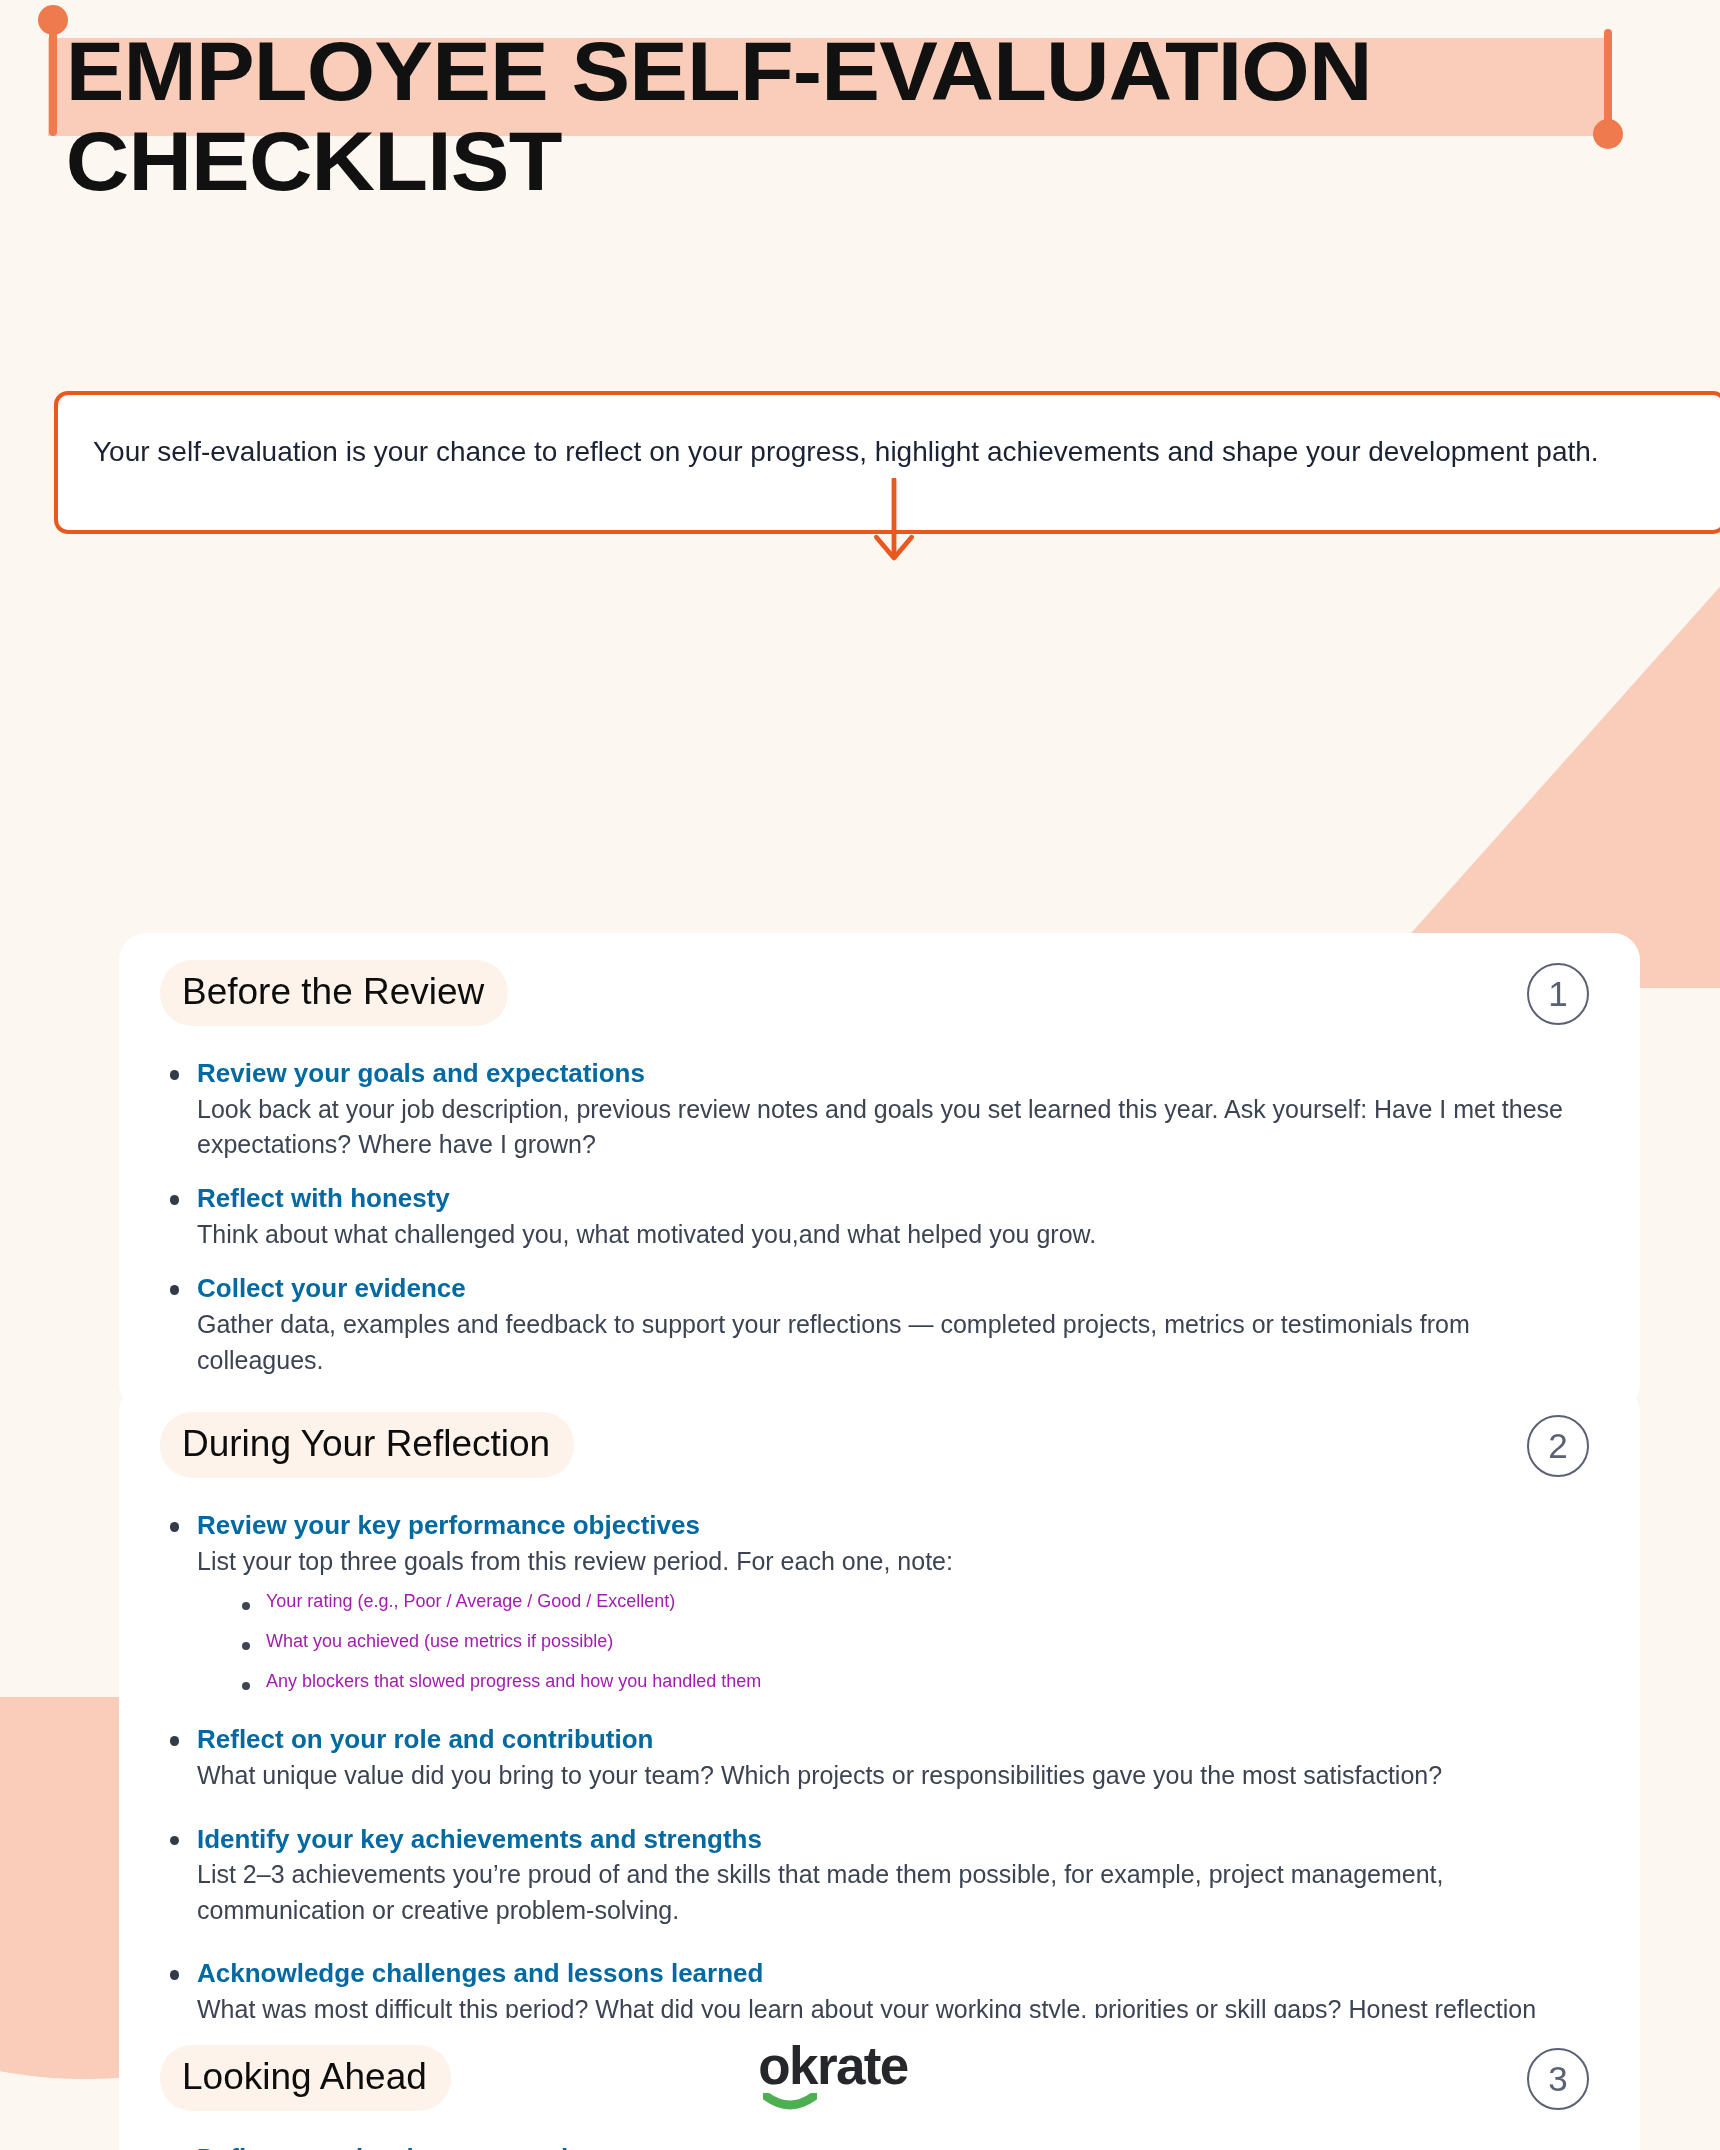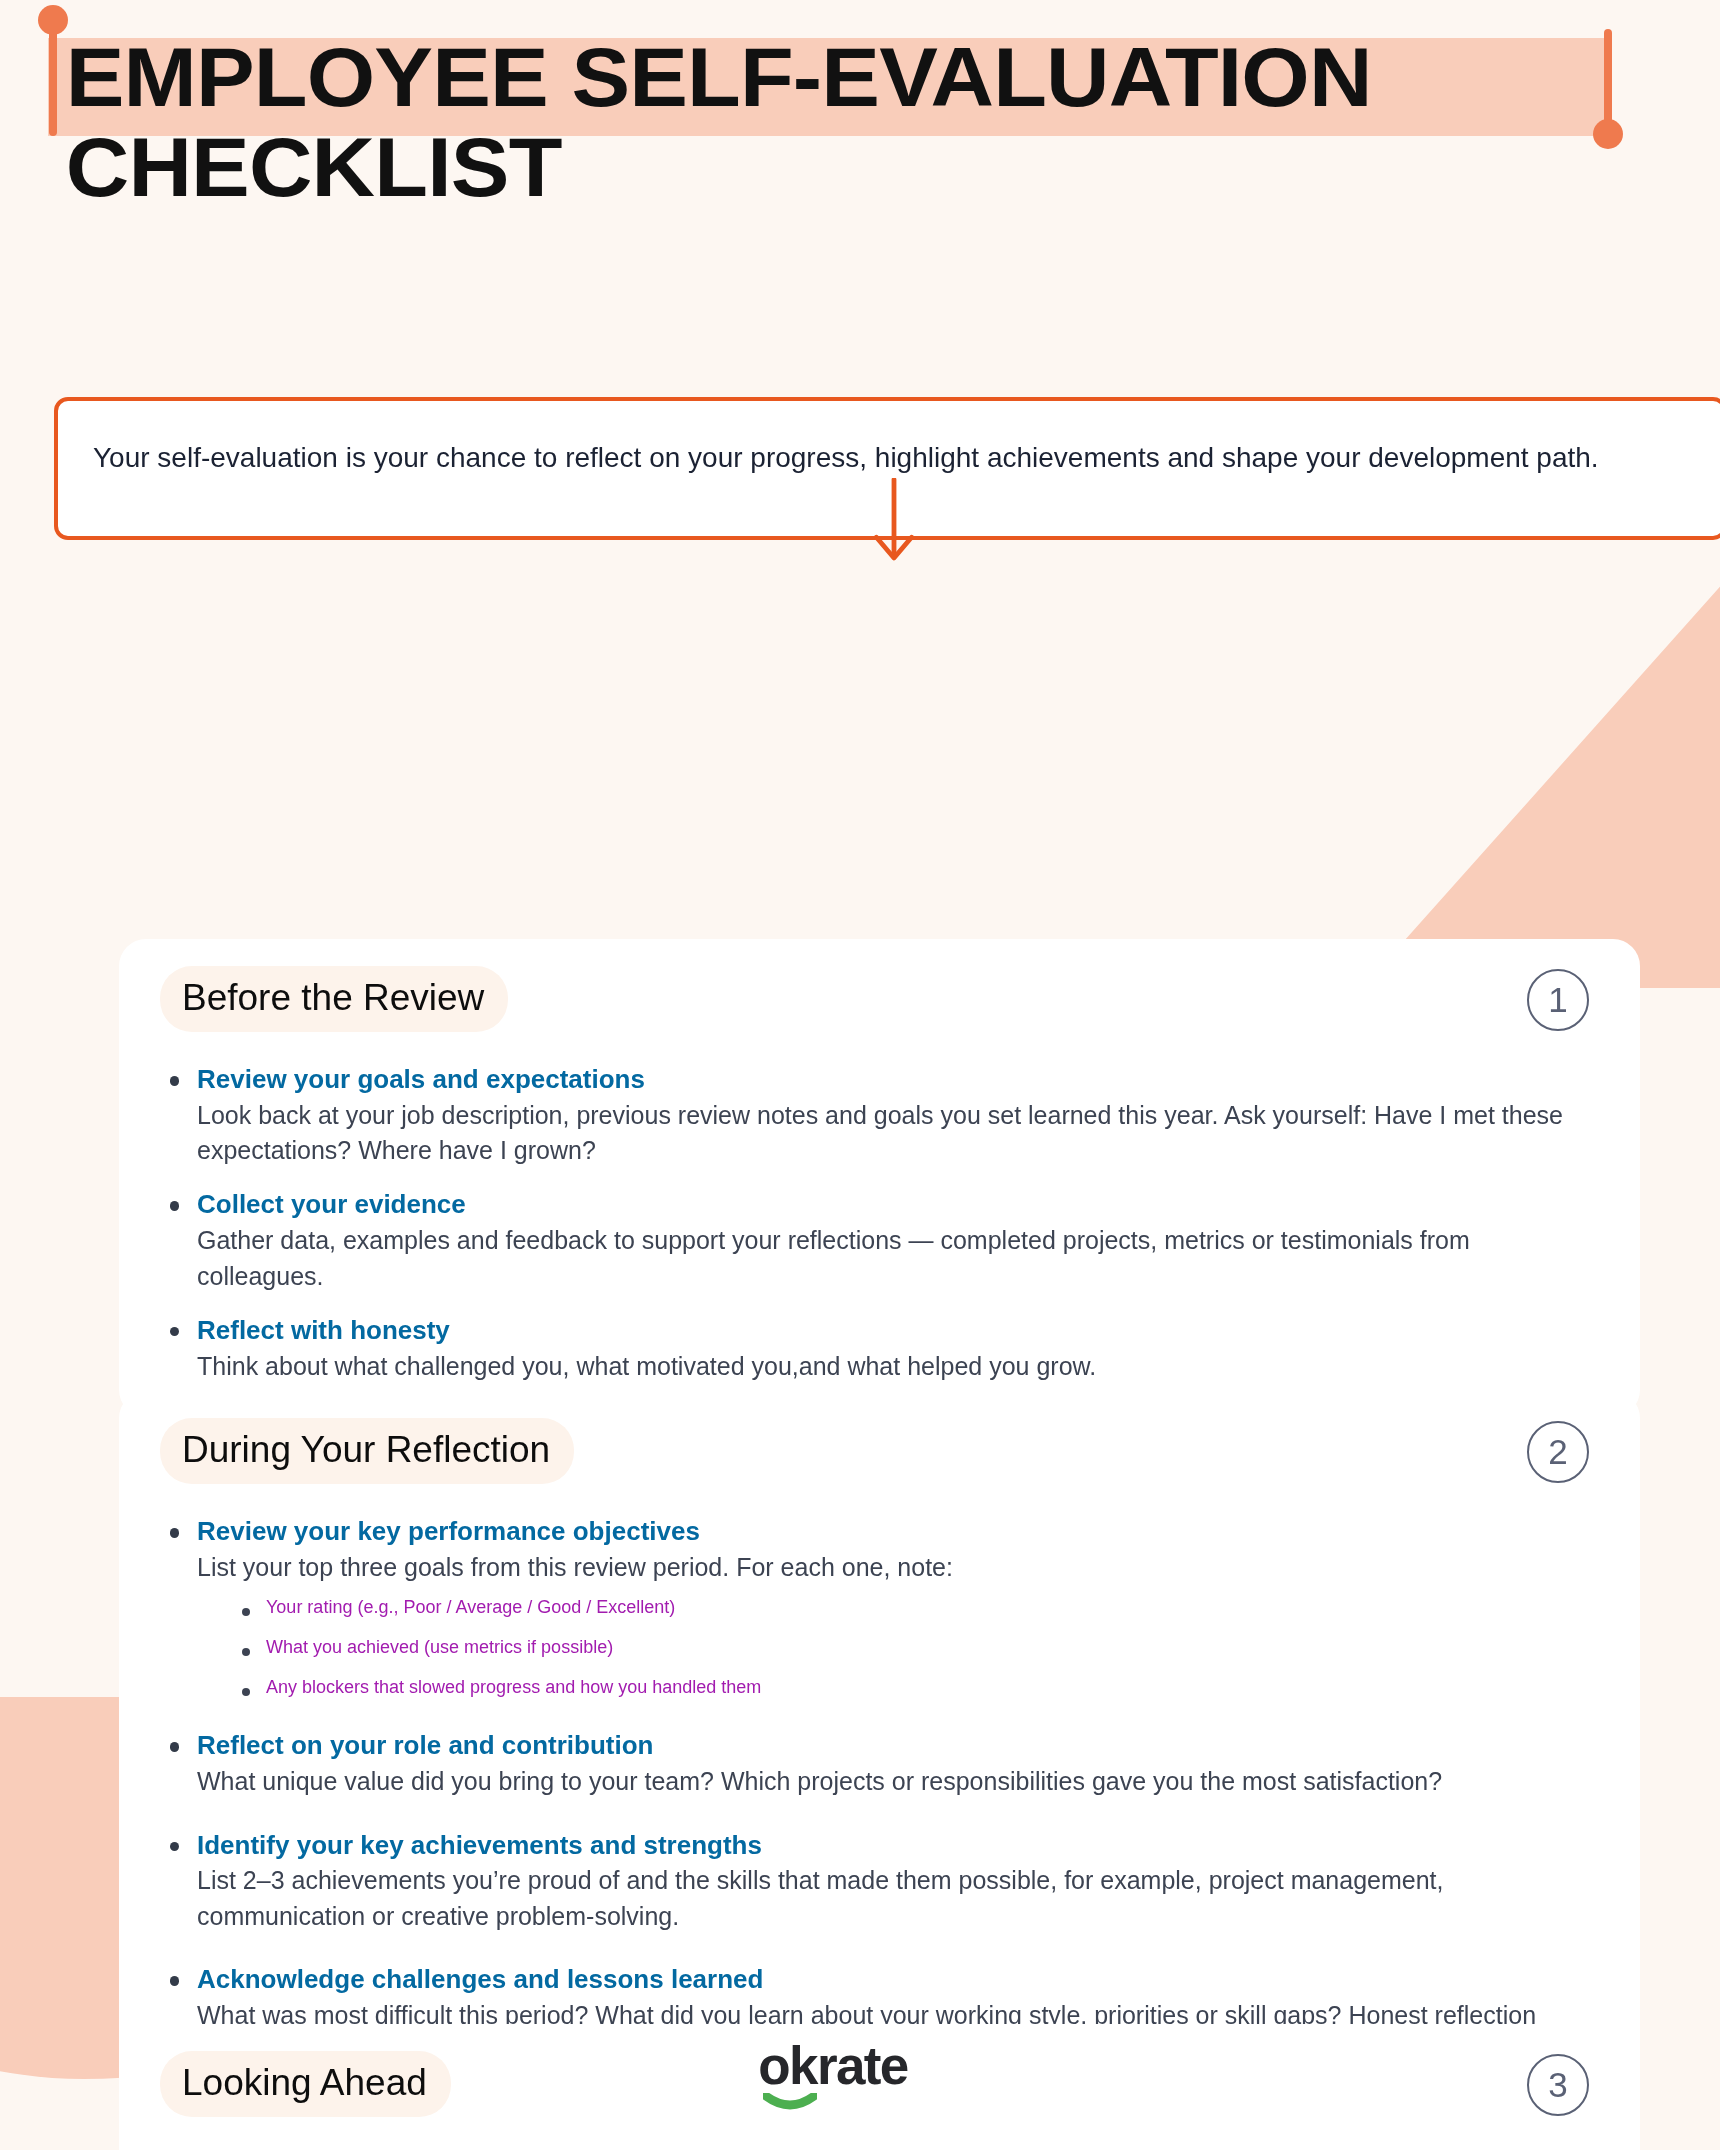--- a/index.html
+++ b/index.html
@@ -39,21 +39,21 @@
     width: 414px; height: 96px;
     clip-path: polygon(24% 0%, 100% 0%, 76% 100%, 0% 100%);
   }
   .blob-left-bottom {
     left: -239px; top: 1697px;
     width: 717px; height: 382px;
     border-radius: 0 0 55% 45% / 0 0 70% 60%;
   }
 
   
-  .header { position: relative; z-index: 5; padding: 6px 0 0 0; }
+  .header { position: relative; z-index: 5; padding: 0 0 0 0; }
 
   .title-band {
     position: absolute;
     left: 48px; top: 38px;
     width: 1563px; height: 98px;
     background: #F9CDBA;
     z-index: 1;
   }
   .deco-left {
     position: absolute; left: 49px; top: 12.7px;
@@ -259,27 +259,27 @@
         <span class="badge">1</span>
       </div>
       <ul class="items">
         <li class="item">
           <span class="dot"></span>
           <div class="item-title">Review your goals and expectations</div>
           <div class="item-desc">Look back at your job description, previous review notes and goals you set learned this year. Ask yourself: Have I met these expectations? Where have I grown?</div>
         </li>
         <li class="item">
           <span class="dot"></span>
+          <div class="item-title">Reflect with honesty</div>
+          <div class="item-desc">Think about what challenged you, what motivated you,and what helped you grow.</div>
+        </li>
+        <li class="item">
+          <span class="dot"></span>
           <div class="item-title">Collect your evidence</div>
           <div class="item-desc">Gather data, examples and feedback to support your reflections — completed projects, metrics or testimonials from colleagues.</div>
-        </li>
-        <li class="item">
-          <span class="dot"></span>
-          <div class="item-title">Reflect with honesty</div>
-          <div class="item-desc">Think about what challenged you, what motivated you,and what helped you grow.</div>
         </li>
       </ul>
     </section>
 
     <section class="card" id="card-1">
       <div class="card-head">
         <span class="sec-title">During Your Reflection</span>
         <span class="badge">2</span>
       </div>
       <ul class="items">

